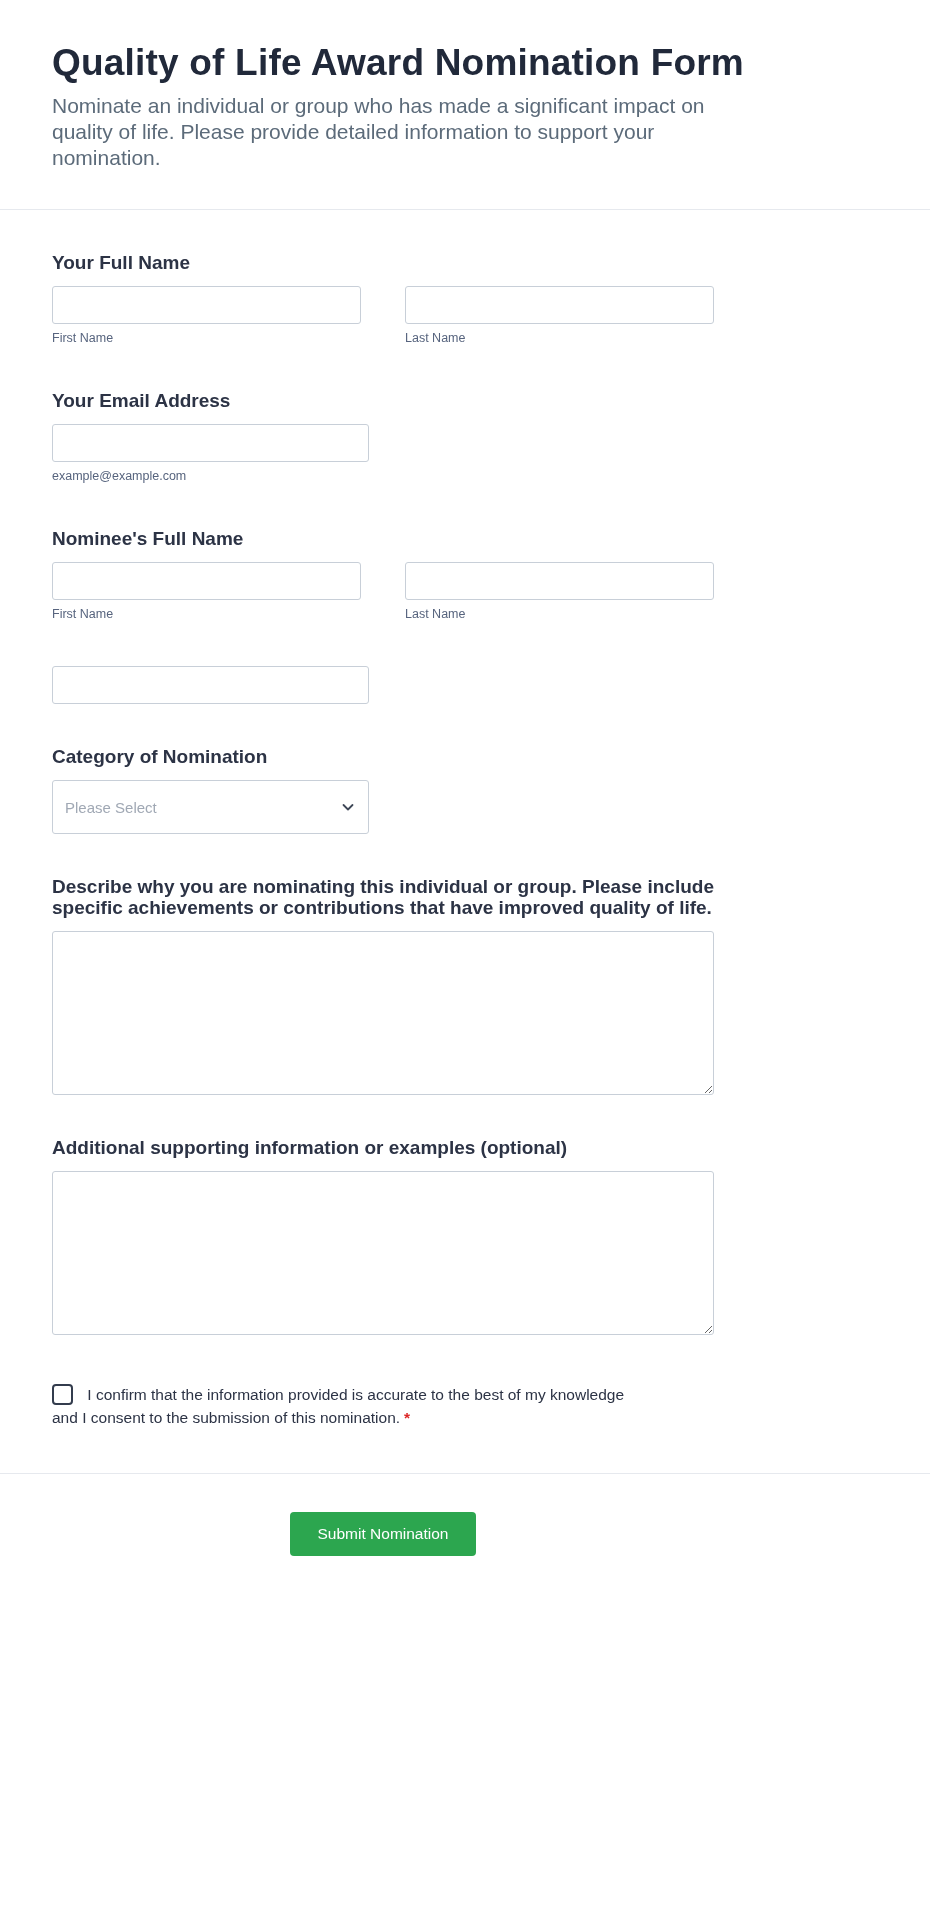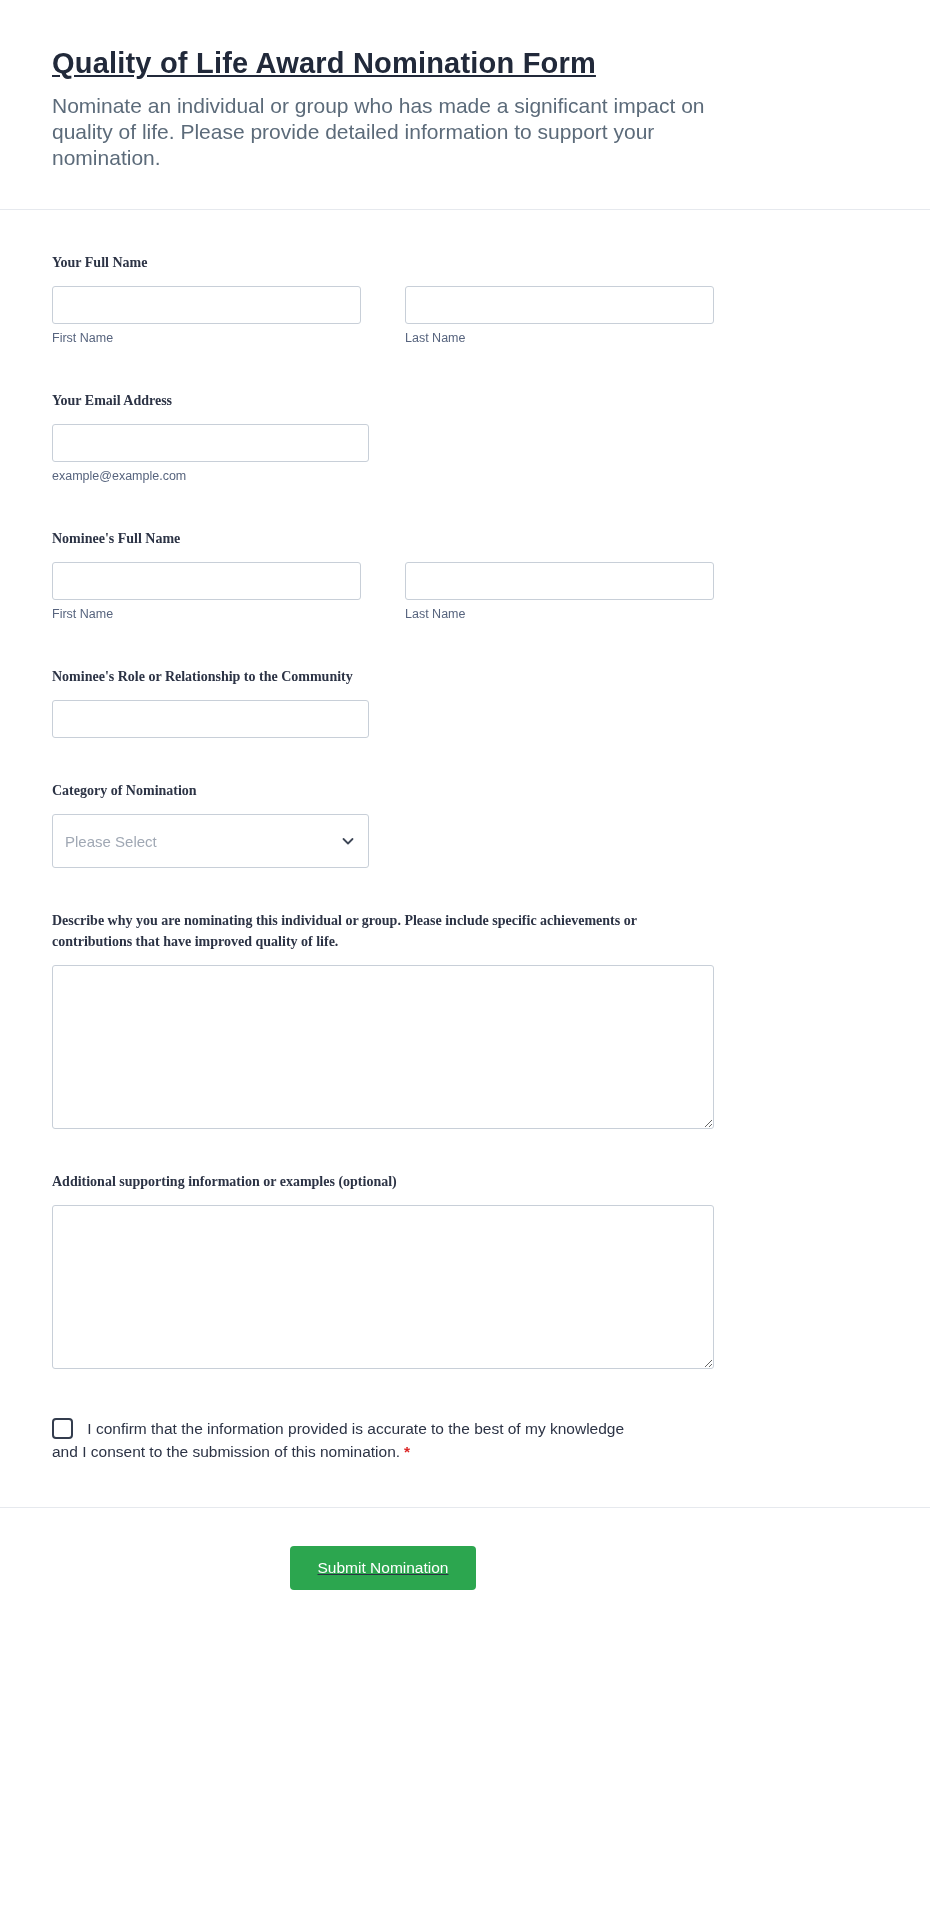--- a/index.html
+++ b/index.html
@@ -5,26 +5,25 @@
   * { margin: 0; padding: 0; box-sizing: border-box; }
   html, body { background: #ffffff; }
   body {
     width: 930px;
     min-height: 1922px;
     font-family: "Liberation Sans", sans-serif;
     color: #2c3345;
   }
   .header { padding: 46px 52px 0 52px; }
   .page-title {
-    font-size: 29px;
+    font-size: 37px;
     font-weight: 700;
     color: #21293a;
     letter-spacing: 0.2px;
     line-height: 34px;
-    text-decoration: underline;
   }
   .page-subtitle {
     margin-top: 13px;
     font-size: 21px;
     line-height: 26px;
     color: #5c6b7a;
     max-width: 660px;
   }
   .divider {
     border: none;
@@ -32,26 +31,25 @@
     width: 100%;
   }
   .divider-top { margin-top: 38px; }
   .divider-bottom { margin-top: 44px; }
   .form-body { padding: 42px 52px 0 52px; }
   .content { max-width: 662px; }
   .field { margin-bottom: 44px; }
   .field-tight { margin-bottom: 42px; }
   .field-label {
     display: block;
-    font-size: 14px;
+    font-size: 19px;
     font-weight: 600;
     color: #2c3345;
     line-height: 21px;
     margin-bottom: 13px;
-    font-family: Liberation Serif, serif;
   }
   .name-row { display: flex; gap: 44px; }
   .subfield { flex: 1; }
   .text-input {
     display: block;
     width: 100%;
     height: 38px;
     border: 1px solid #c8cfd8;
     border-radius: 3px;
     background: #ffffff;
@@ -114,21 +112,21 @@
     background: #ffffff;
     margin-right: 10px;
     vertical-align: -5px;
     cursor: pointer;
   }
   .required-marker {
     color: #dc2626;
     font-weight: 700;
     margin-left: 4px;
   }
-  .submit-area { padding: 38px 60px 0 52px; text-decoration: underline; }
+  .submit-area { padding: 38px 60px 0 52px; }
   .submit-inner { max-width: 662px; display: flex; justify-content: center; }
   .submit-btn {
     min-width: 186px;
     height: 44px;
     padding: 0 24px;
     background: #2ca64f;
     color: #ffffff;
     border: none;
     border-radius: 4px;
     font-size: 15.5px;
@@ -177,21 +175,20 @@
           <div class="sublabel">First Name</div>
         </div>
         <div class="subfield">
           <input type="text" class="text-input" value="" style="">
           <div class="sublabel">Last Name</div>
         </div>
       </div>
     </div>
 
     <div class="field field-tight">
-      <label class="field-label">Nominee's Role or Relationship to the Community</label>
       <input type="text" class="text-input input-medium" value="" style="">
     </div>
 
     <div class="field field-tight">
       <label class="field-label">Category of Nomination</label>
       <div class="select-box">
         <span class="select-value">Please Select</span>
         <span class="chevron">
           <svg width="16" height="16" viewBox="0 0 16 16" fill="none">
             <polyline points="3.5,6 8,10.5 12.5,6" stroke="#3e4757" stroke-width="1.8" stroke-linecap="round" stroke-linejoin="round"></polyline>

